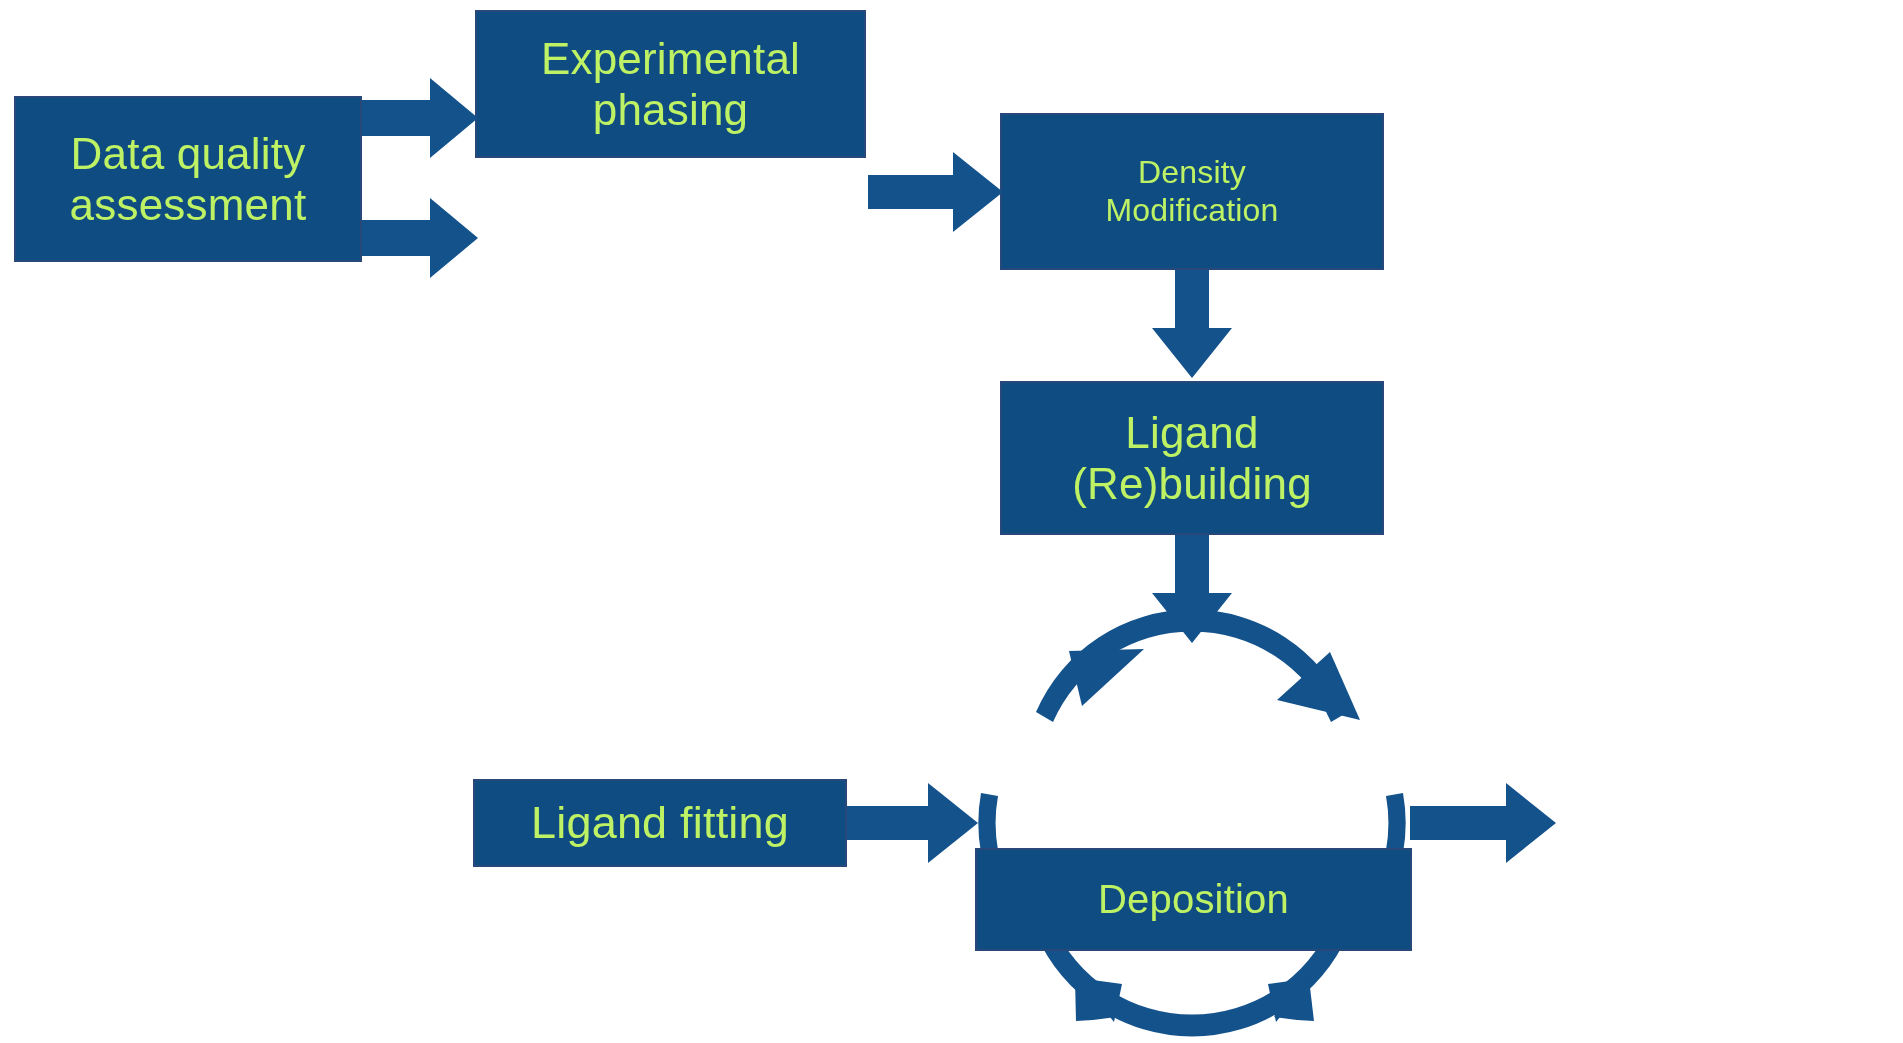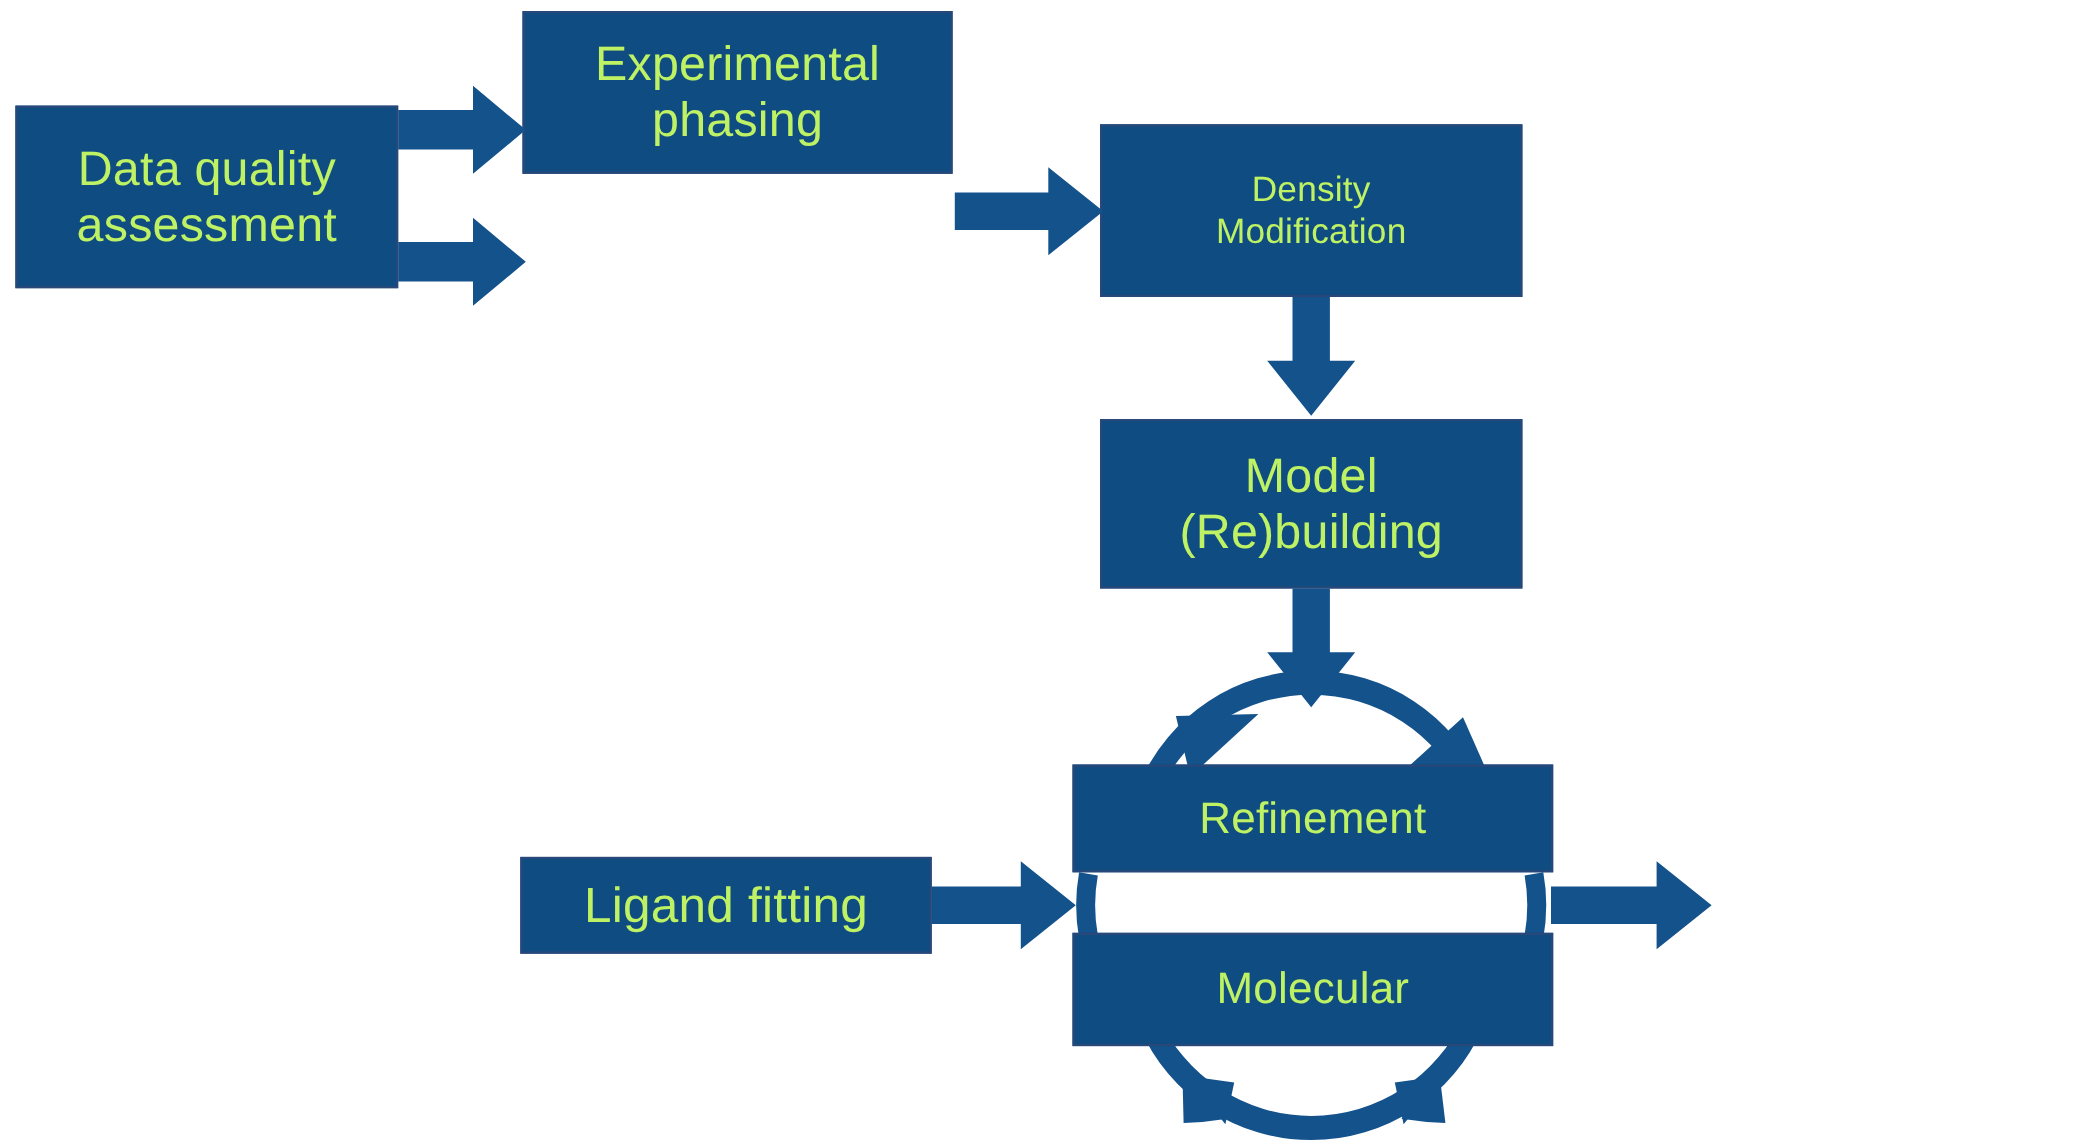--- a/index.html
+++ b/index.html
@@ -130,30 +130,27 @@
 phasing</span>
   </div>
 
 
   <div class="node" id="node-density-mod">
     <span class="label">Density
 Modification</span>
   </div>
 
   <div class="node" id="node-model-rebuilding">
-    <span class="label">Model
+    <span class="label">Ligand
 (Re)building</span>
   </div>
 
-  <div class="node" id="node-refinement">
-    <span class="label">Refinement</span>
-  </div>
 
   <div class="node" id="node-validation">
-    <span class="label">Molecular</span>
+    <span class="label">Deposition</span>
   </div>
 
   <div class="node" id="node-ligand-fitting">
     <span class="label">Ligand fitting</span>
   </div>
 
 
 </div>
 
 </body></html>

